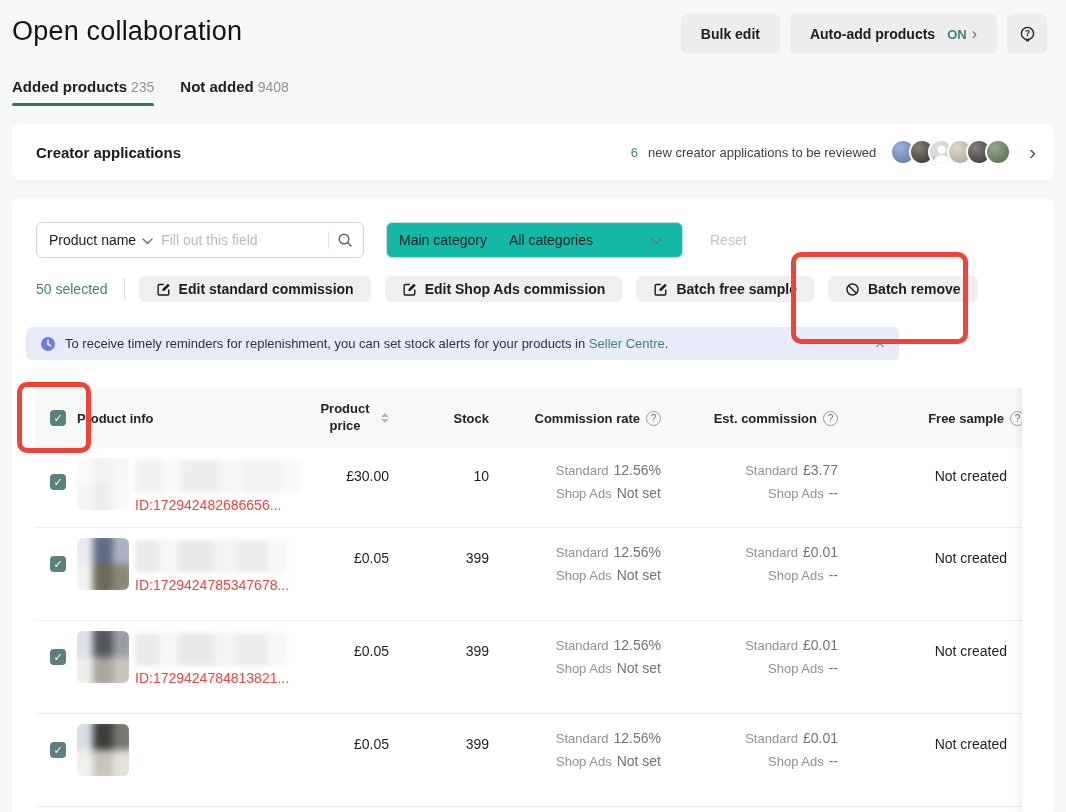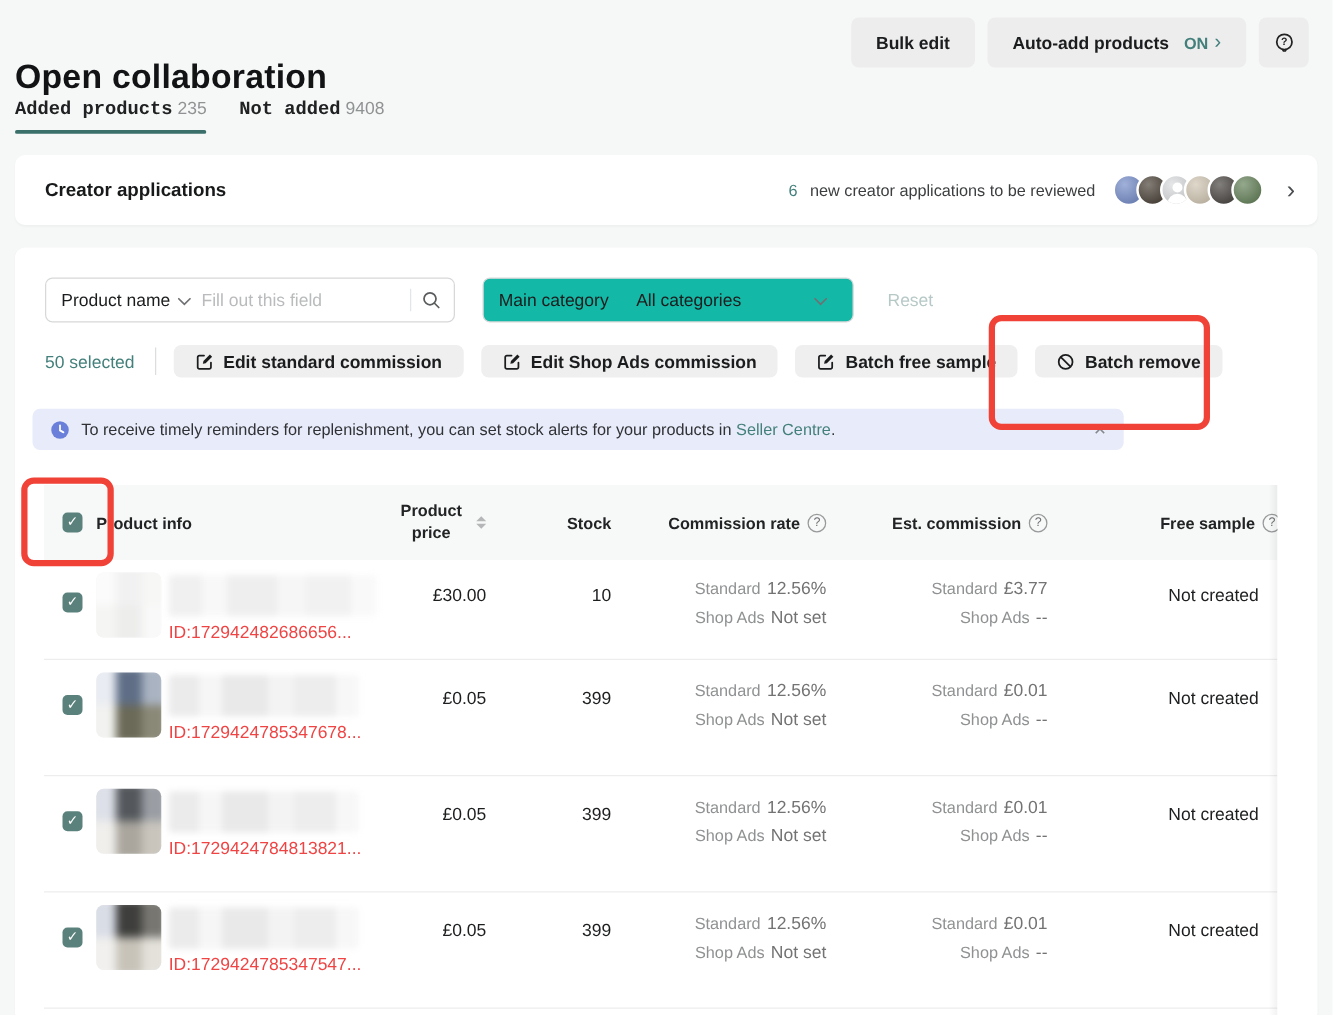--- a/index.html
+++ b/index.html
@@ -4,33 +4,33 @@
 <style>
   * { margin:0; padding:0; box-sizing:border-box; }
   html,body { width:1066px; height:812px; overflow:hidden; }
   body {
     font-family:"Liberation Sans","DejaVu Sans",sans-serif;
     background:#f6f7f7; color:#1b1c1d; position:relative;
   }
   .page { position:absolute; inset:0; }
 
   
-  .title { position:absolute; left:12px; top:16px; font-size:27px; font-weight:700; color:#121314; letter-spacing:.2px;margin-top:30px; }
+  .title { position:absolute; left:12px; top:16px; font-size:27px; font-weight:400; color:#121314; letter-spacing:.2px; }
   .topbar-actions { position:absolute; top:14px; right:19px; display:flex; gap:10px; }
   .btn { display:inline-flex; align-items:center; justify-content:center; gap:8px;
          height:40px; border:none; border-radius:6px; background:#ededee; cursor:pointer;
          font-family:inherit; font-size:14px; font-weight:700; color:#1b1c1d; padding:0 20px; }
   .btn .on { color:var(--c-accent_text,#44807b); font-size:13px; font-weight:700; margin-left:4px; }
   .btn .chev { color:var(--c-accent_text,#44807b); font-size:16px; font-weight:400; line-height:1; margin-left:-3px; }
   .icon-btn { width:40px; padding:0; }
 
   
   .tabs { position:absolute; left:12px; top:78px; display:flex; gap:26px; }
   .tab { display:flex; gap:4px; align-items:baseline; padding-bottom:11px; position:relative; cursor:pointer; }
-  .tab .t-label { font-size:15px; font-weight:700; color:#202122;font-family:Liberation Mono, monospace; }
+  .tab .t-label { font-size:15px; font-weight:700; color:#202122; }
   .tab .t-count { font-size:14px; color:#909394; }
   .tab.active::after { content:""; position:absolute; left:0; right:0; bottom:0; height:3px;
                        background:var(--c-tab_underline,#3a6f6a); border-radius:2px; }
 
   
   .card { position:absolute; background:#fff; border-radius:8px; box-shadow:0 1px 2px rgba(0,0,0,.03); }
   .creator-card { left:12px; top:124px; width:1042px; height:56px; display:flex; align-items:center; padding:0 18px 0 24px; }
   .creator-title { font-size:15px; font-weight:700; color:#18191a; }
   .creator-right { margin-left:auto; display:flex; align-items:center; gap:10px; }
   .creator-count { color:var(--c-accent_text,#44807b); font-size:13px; }
@@ -398,24 +398,20 @@
   <div class="grid trow h93 r3">
     <div class="cell check">
               <span class="cb">
                 <span>✓</span>
               </span>
             </div>
     <div class="pcell">
       <span class="pimg">
                 <i></i>
               </span>
-      <span class="ptext">
-        <span class="nameblur"></span>
-        <span class="pid">ID:1729424785347547...</span>
-      </span>
     </div>
     <div class="cell right">£0.05</div>
     <div class="cell right">399</div>
     <div class="dual">
       <div class="line"><span class="lbl">Standard</span><span class="val">12.56%</span></div>
       <div class="line"><span class="lbl">Shop Ads</span><span class="val">Not set</span></div>
     </div>
     <div class="dual">
       <div class="line"><span class="lbl">Standard</span><span class="val">£0.01</span></div>
       <div class="line"><span class="lbl">Shop Ads</span><span class="val">--</span></div>

